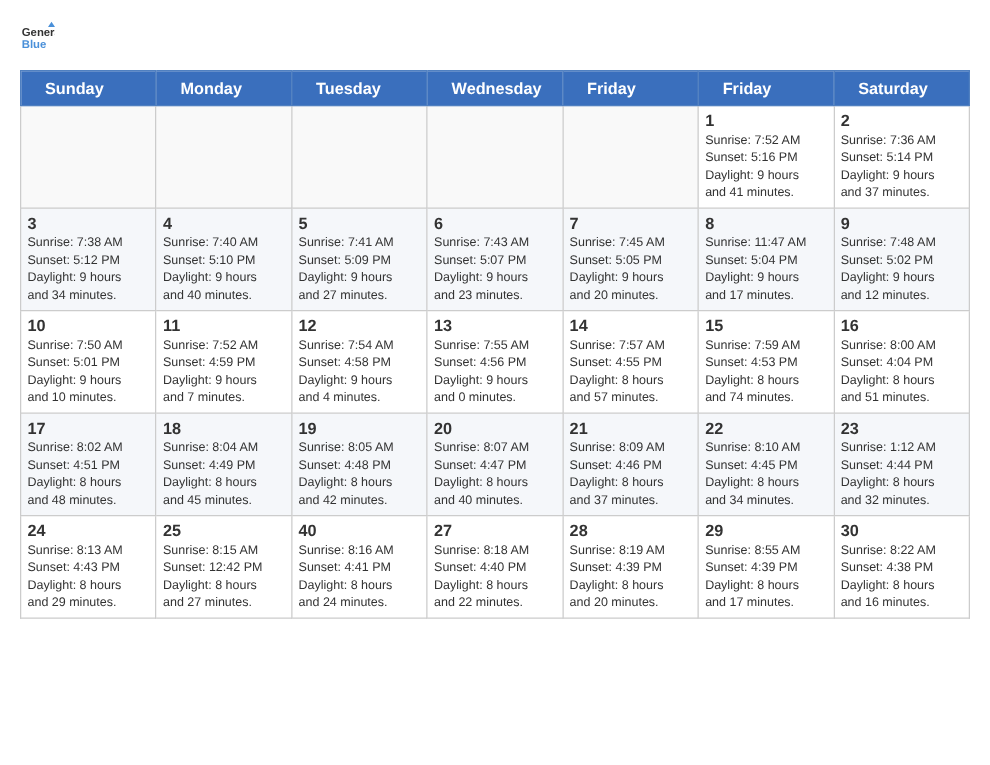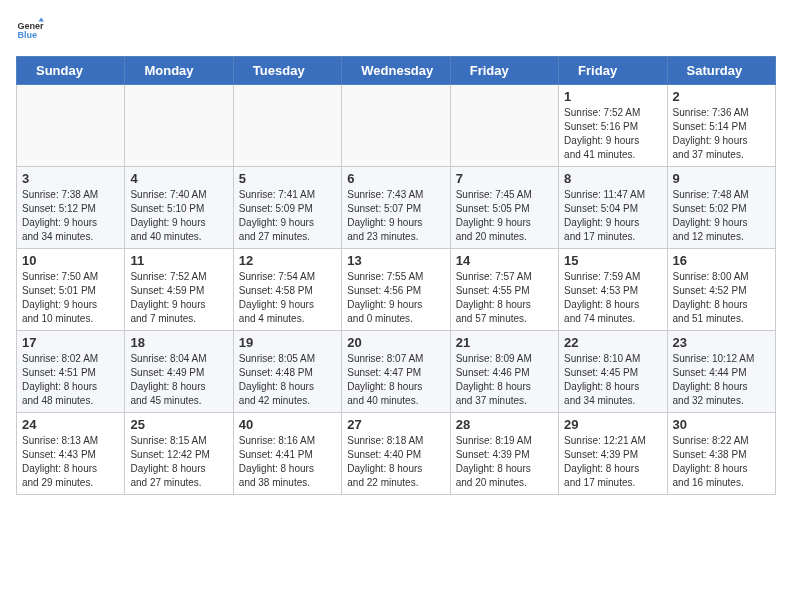--- a/index.html
+++ b/index.html
@@ -250,21 +250,21 @@
             <div>Sunrise: 7:59 AM</div>
             <div>Sunset: 4:53 PM</div>
             <div>Daylight: 8 hours</div>
             <div>and 74 minutes.</div>
           </div>
         </td>
         <td>
           <div class="day-number">16</div>
           <div class="day-info">
             <div>Sunrise: 8:00 AM</div>
-            <div>Sunset: 4:52 PM</div>
+            <div>Sunset: 4:04 PM</div>
             <div>Daylight: 8 hours</div>
             <div>and 51 minutes.</div>
           </div>
         </td>
       </tr>
       <tr>
         <td>
           <div class="day-number">17</div>
           <div class="day-info">
             <div>Sunrise: 8:02 AM</div>
@@ -314,21 +314,21 @@
           <div class="day-info">
             <div>Sunrise: 8:10 AM</div>
             <div>Sunset: 4:45 PM</div>
             <div>Daylight: 8 hours</div>
             <div>and 34 minutes.</div>
           </div>
         </td>
         <td>
           <div class="day-number">23</div>
           <div class="day-info">
-            <div>Sunrise: 10:12 AM</div>
+            <div>Sunrise: 1:12 AM</div>
             <div>Sunset: 4:44 PM</div>
             <div>Daylight: 8 hours</div>
             <div>and 32 minutes.</div>
           </div>
         </td>
       </tr>
       <tr>
         <td>
           <div class="day-number">24</div>
           <div class="day-info">
@@ -346,21 +346,21 @@
             <div>Daylight: 8 hours</div>
             <div>and 27 minutes.</div>
           </div>
         </td>
         <td>
           <div class="day-number">40</div>
           <div class="day-info">
             <div>Sunrise: 8:16 AM</div>
             <div>Sunset: 4:41 PM</div>
             <div>Daylight: 8 hours</div>
-            <div>and 38 minutes.</div>
+            <div>and 24 minutes.</div>
           </div>
         </td>
         <td>
           <div class="day-number">27</div>
           <div class="day-info">
             <div>Sunrise: 8:18 AM</div>
             <div>Sunset: 4:40 PM</div>
             <div>Daylight: 8 hours</div>
             <div>and 22 minutes.</div>
           </div>
@@ -370,21 +370,21 @@
           <div class="day-info">
             <div>Sunrise: 8:19 AM</div>
             <div>Sunset: 4:39 PM</div>
             <div>Daylight: 8 hours</div>
             <div>and 20 minutes.</div>
           </div>
         </td>
         <td>
           <div class="day-number">29</div>
           <div class="day-info">
-            <div>Sunrise: 12:21 AM</div>
+            <div>Sunrise: 8:55 AM</div>
             <div>Sunset: 4:39 PM</div>
             <div>Daylight: 8 hours</div>
             <div>and 17 minutes.</div>
           </div>
         </td>
         <td>
           <div class="day-number">30</div>
           <div class="day-info">
             <div>Sunrise: 8:22 AM</div>
             <div>Sunset: 4:38 PM</div>

